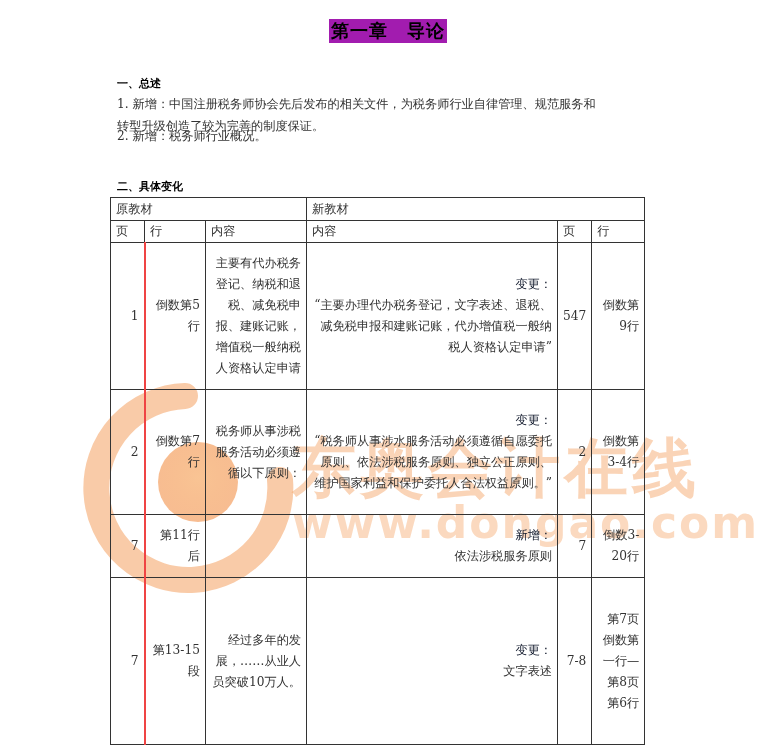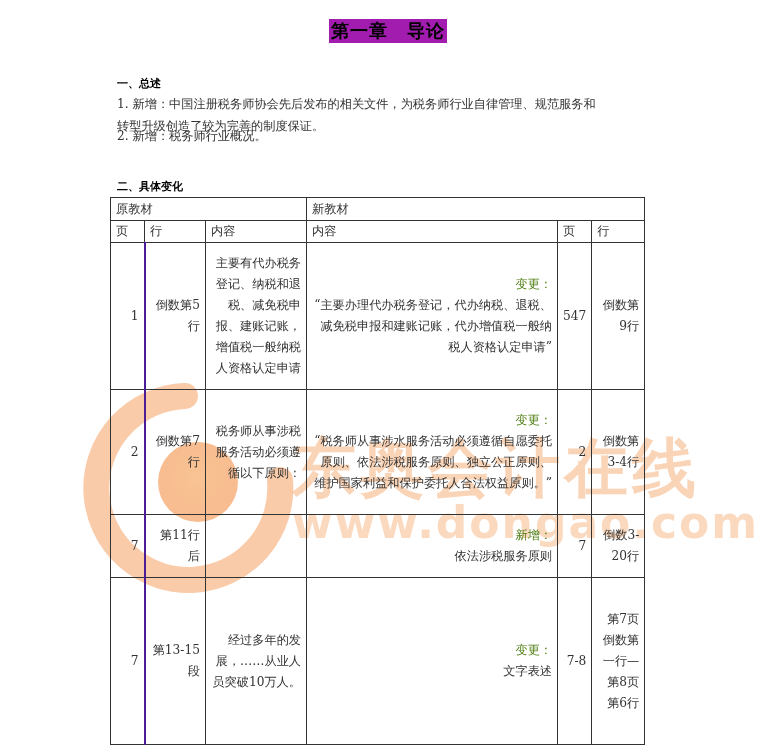--- a/index.html
+++ b/index.html
@@ -9,22 +9,22 @@
     .title { display: inline-block; background: #a21caf; font-family: "DejaVu Sans", "Liberation Sans", sans-serif;
              font-weight: bold; font-size: 18px; line-height: 24px; padding: 0 2px; color: #000; letter-spacing: 1px; }
     .section-h { position: absolute; left: 117px; font-family: "DejaVu Sans", "Liberation Sans", sans-serif;
                  font-weight: bold; font-size: 11px; color: #000; }
     .para { position: absolute; left: 117px; font-size: 12.2px; line-height: 22px; color: #333; width: 560px; }
     table.cmp { position: absolute; left: 110px; top: 197px; border-collapse: collapse; table-layout: fixed;
                 font-size: 12.2px; color: #333; z-index: 2; background: transparent; }
     table.cmp td { border: 1px solid #333; vertical-align: middle; padding: 0 5px; line-height: 21px; }
     table.cmp td.c { }
     table.cmp td.l { text-align: right; }
-    table.cmp td.gray-left { border-left: 2px solid #4c1d95; }
-    .red { color: #4d7c0f; display: block; }
+    table.cmp td.gray-left { border-left: 2px solid #ef4444; }
+    .red { color: #0f172a; display: block; }
     .blk { display: block; }
     .watermark { position: absolute; left: 0; top: 0; width: 776px; height: 754px; z-index: 1; pointer-events: none; }
   </style>
 </head>
 <body>
 
 <svg class="watermark" viewBox="0 0 776 754" xmlns="http://www.w3.org/2000/svg">
   <defs>
     <radialGradient id="wmBall" cx="50%" cy="45%" r="55%">
       <stop offset="0%" stop-color="#f7b070" stop-opacity="0.75"></stop>
@@ -72,21 +72,21 @@
     <td class="c">页</td>
     <td class="c">行</td>
   </tr>
 
   <tr style="height:147px">
     <td class="l">1</td>
     <td class="l gray-left">倒数第5行</td>
     <td class="l">主要有代办税务登记、纳税和退税、减免税申报、建账记账，增值税一般纳税人资格认定申请</td>
     <td class="l">
       <span class="red">变更：</span>
-      <span class="blk">“主要办理代办税务登记，代办纳税、退税、减免税申报和建账记账，代办增值税一般纳税人资格认定申请”</span>
+      <span class="blk">“主要办理代办税务登记，文字表述、退税、减免税申报和建账记账，代办增值税一般纳税人资格认定申请”</span>
     </td>
     <td class="l">547</td>
     <td class="l">倒数第9行</td>
   </tr>
 
   <tr style="height:125px">
     <td class="l">2</td>
     <td class="l gray-left">倒数第7行</td>
     <td class="l">税务师从事涉税服务活动必须遵循以下原则：</td>
     <td class="l">

